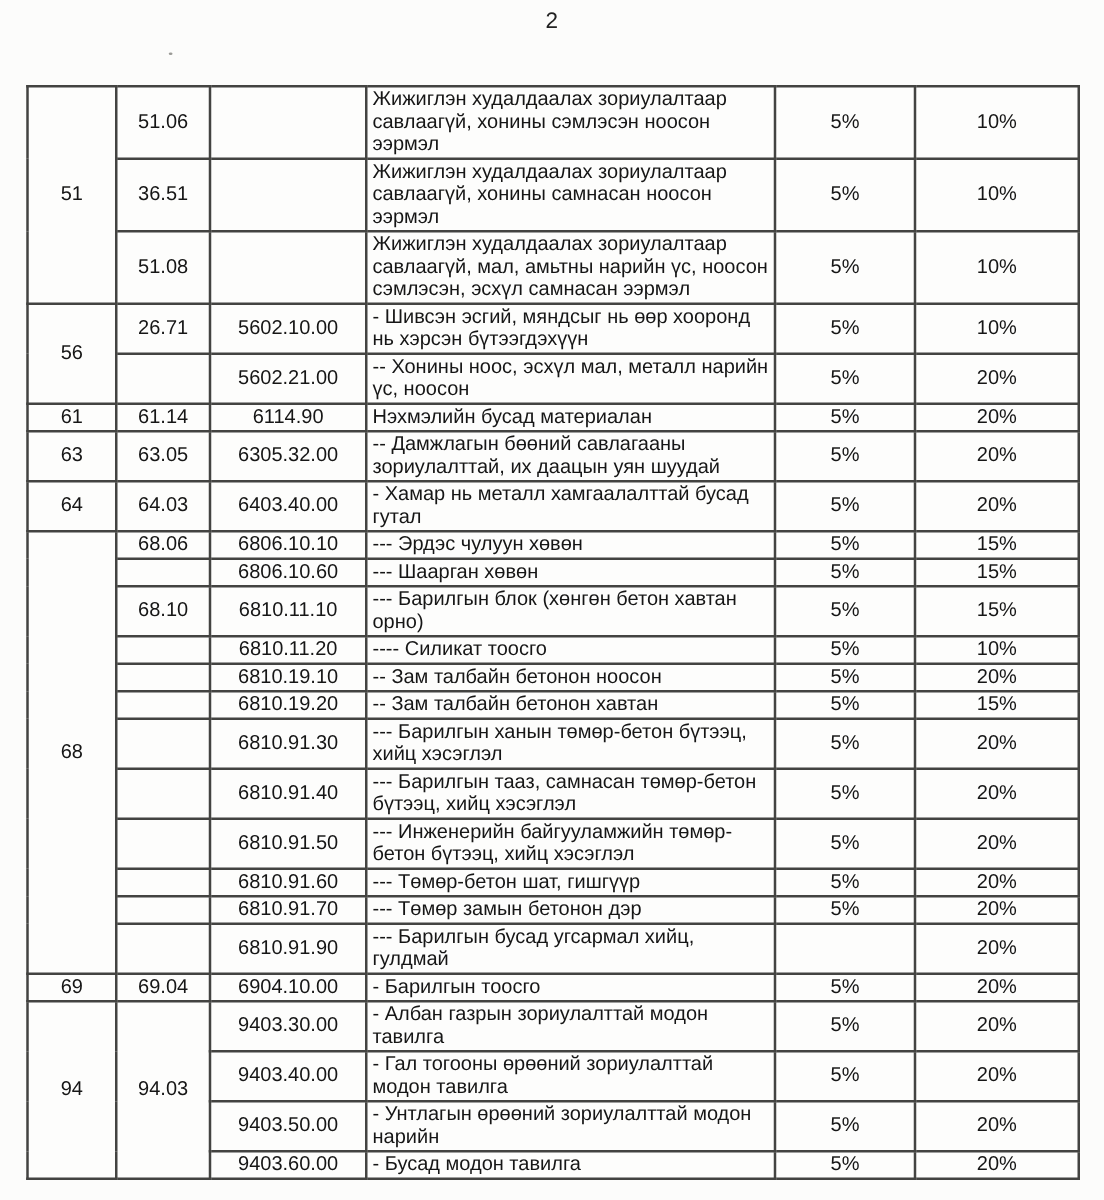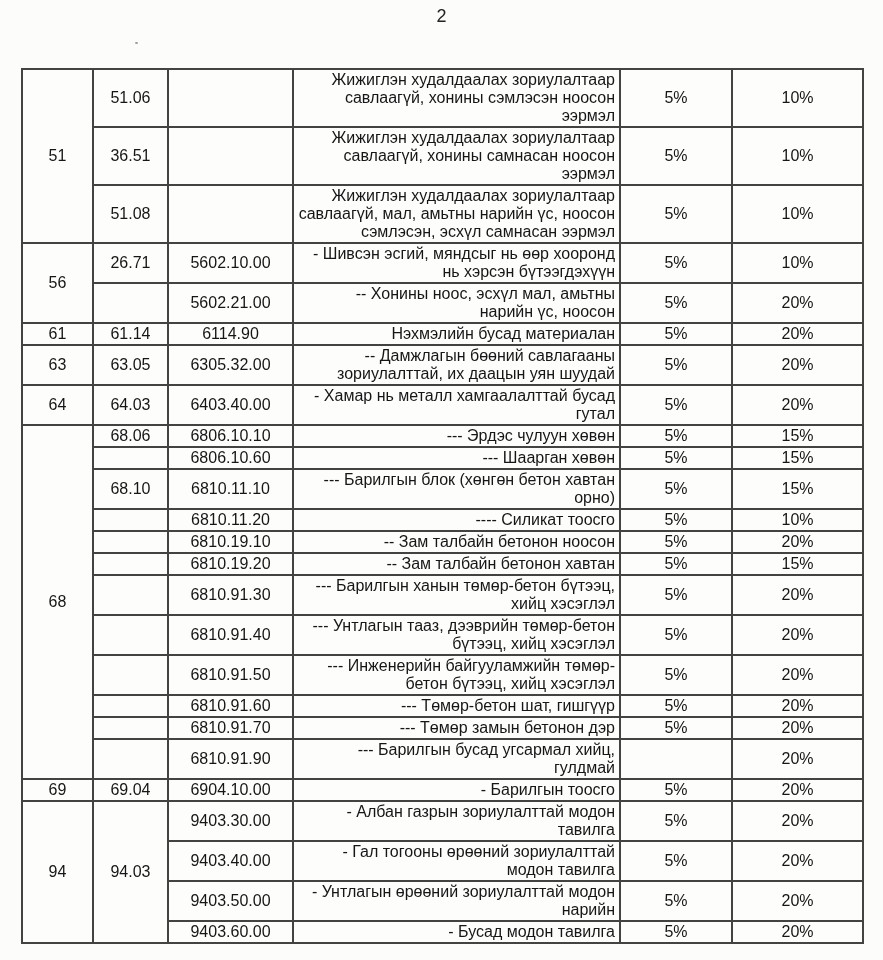--- a/index.html
+++ b/index.html
@@ -44,21 +44,21 @@
     vertical-align: middle;
     padding: 1px 4px;
     overflow: hidden;
   }
   td.c-num {
     text-align: center;
     padding: 1px 2px;
     border-radius: 27px;
   }
   td.c-desc {
-    text-align: right;
+    text-align: left;
     padding: 2px 6px 2px 8px;
   }
   td.c-rate {
     text-align: center;
   }
   
   .speck {
     position: absolute;
     background: #9a9a96;
     border-radius: 50%;
@@ -111,21 +111,21 @@
           <td class="c-num c-chapter" rowspan="2">56</td>
           <td class="c-num c-heading">26.71</td>
           <td class="c-num c-code">5602.10.00</td>
           <td class="c-desc">- Шивсэн эсгий, мяндсыг нь өөр хооронд нь хэрсэн бүтээгдэхүүн</td>
           <td class="c-rate">5%</td>
           <td class="c-rate">10%</td>
         </tr>
         <tr>
           <td class="c-num c-heading"></td>
           <td class="c-num c-code">5602.21.00</td>
-          <td class="c-desc">-- Хонины ноос, эсхүл мал, амьтны нарийн үс, ноосон</td>
+          <td class="c-desc">-- Хонины ноос, эсхүл мал, металл нарийн үс, ноосон</td>
           <td class="c-rate">5%</td>
           <td class="c-rate">20%</td>
         </tr>
         <tr>
           <td class="c-num c-chapter">61</td>
           <td class="c-num c-heading">61.14</td>
           <td class="c-num c-code">6114.90</td>
           <td class="c-desc">Нэхмэлийн бусад материалан</td>
           <td class="c-rate">5%</td>
           <td class="c-rate">20%</td>
@@ -192,21 +192,21 @@
         <tr>
           <td class="c-num c-heading"></td>
           <td class="c-num c-code">6810.91.30</td>
           <td class="c-desc">--- Барилгын ханын төмөр-бетон бүтээц, хийц хэсэглэл</td>
           <td class="c-rate">5%</td>
           <td class="c-rate">20%</td>
         </tr>
         <tr>
           <td class="c-num c-heading"></td>
           <td class="c-num c-code">6810.91.40</td>
-          <td class="c-desc">--- Унтлагын тааз, дээврийн төмөр-бетон бүтээц, хийц хэсэглэл</td>
+          <td class="c-desc">--- Барилгын тааз, самнасан төмөр-бетон бүтээц, хийц хэсэглэл</td>
           <td class="c-rate">5%</td>
           <td class="c-rate">20%</td>
         </tr>
         <tr>
           <td class="c-num c-heading"></td>
           <td class="c-num c-code">6810.91.50</td>
           <td class="c-desc">--- Инженерийн байгууламжийн төмөр-бетон бүтээц, хийц хэсэглэл</td>
           <td class="c-rate">5%</td>
           <td class="c-rate">20%</td>
         </tr>

